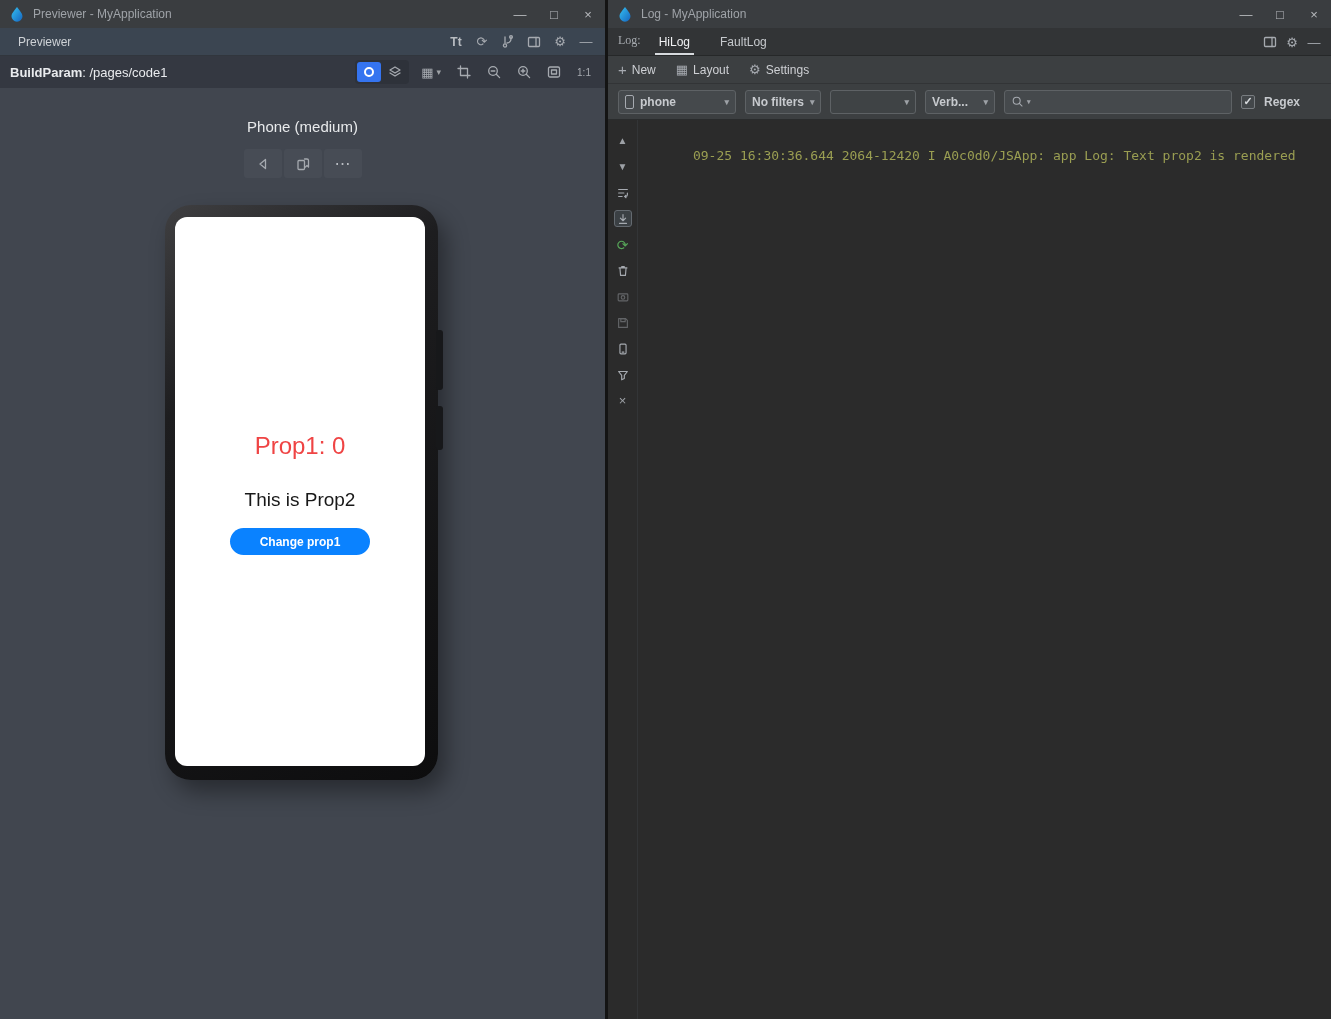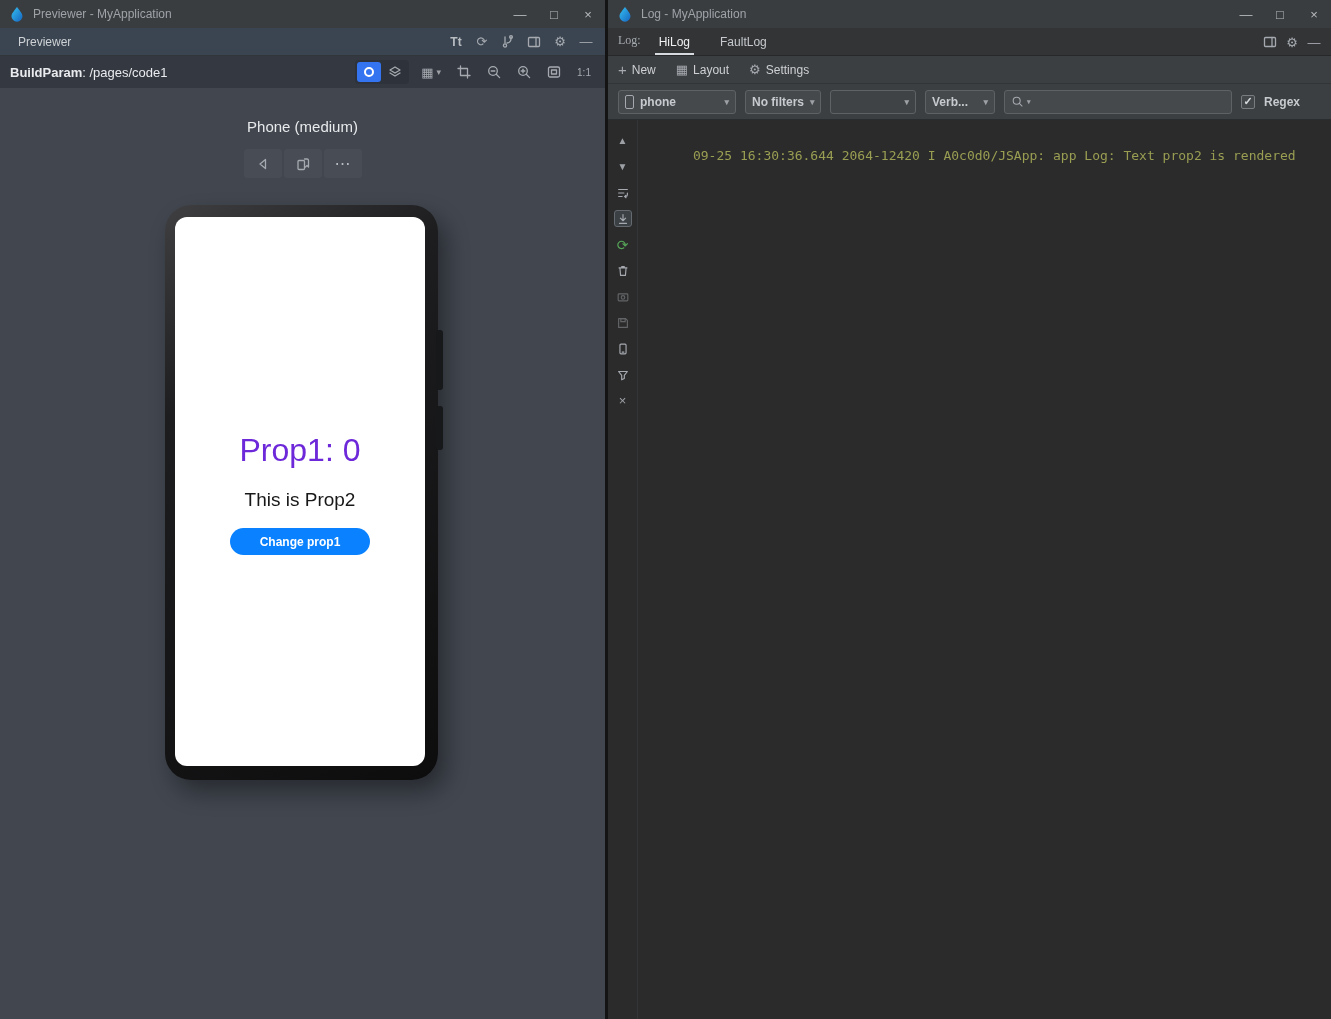--- a/index.html
+++ b/index.html
@@ -51,21 +51,21 @@
   .phone { position:absolute; left:165px; top:117px; width:273px; height:575px;
            border-radius:26px;
            background:linear-gradient(145deg,#3f3f41 0%, #1d1d1f 28%, #0d0d0e 100%);
            box-shadow:8px 12px 22px rgba(0,0,0,.38); }
   .side-btn { position:absolute; right:-5px; width:7px; background:#17181a; border-radius:3px; }
   .side-btn.b1 { top:125px; height:60px; }
   .side-btn.b2 { top:201px; height:44px; }
   .screen { position:absolute; left:10px; top:12px; right:13px; bottom:14px;
             background:#ffffff; border-radius:12px; overflow:hidden; }
   .prop1 { position:absolute; top:215px; width:100%; text-align:center;
-           font-size:32px; color:#6d28d9; }
+           font-size:24px; color:#ef4444; }
   .prop2 { position:absolute; top:272px; width:100%; text-align:center;
            font-size:19px; color:#181818; }
   .change-btn { position:absolute; top:311px; left:50%; transform:translateX(-50%);
                 width:140px; height:27px; border-radius:14px; background:#0a82ff;
                 color:#fff; font-size:12px; font-weight:bold;
                 display:flex; align-items:center; justify-content:center; }
 
   
   .logtabs { height:28px; background:#323436; display:flex; align-items:flex-end;
              font-size:12px; color:#a7abb0; padding:0 6px 0 10px; border-bottom:1px solid #262829; }

